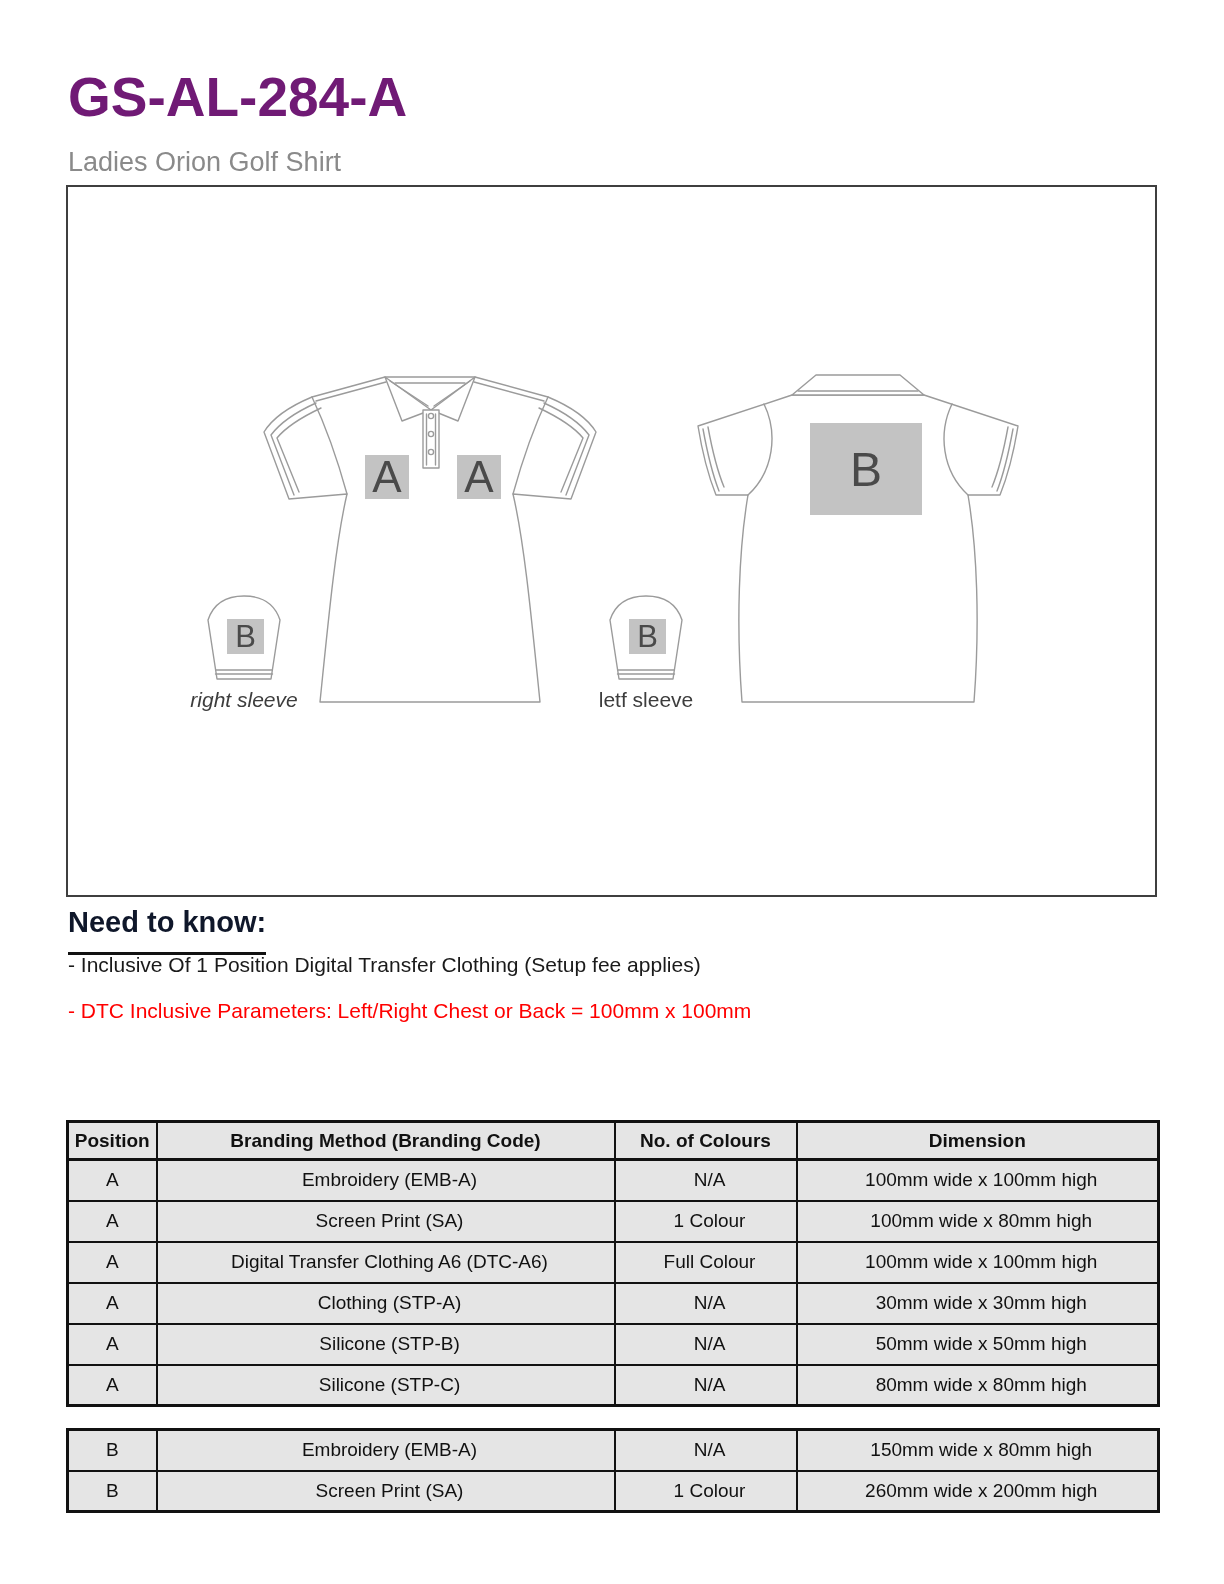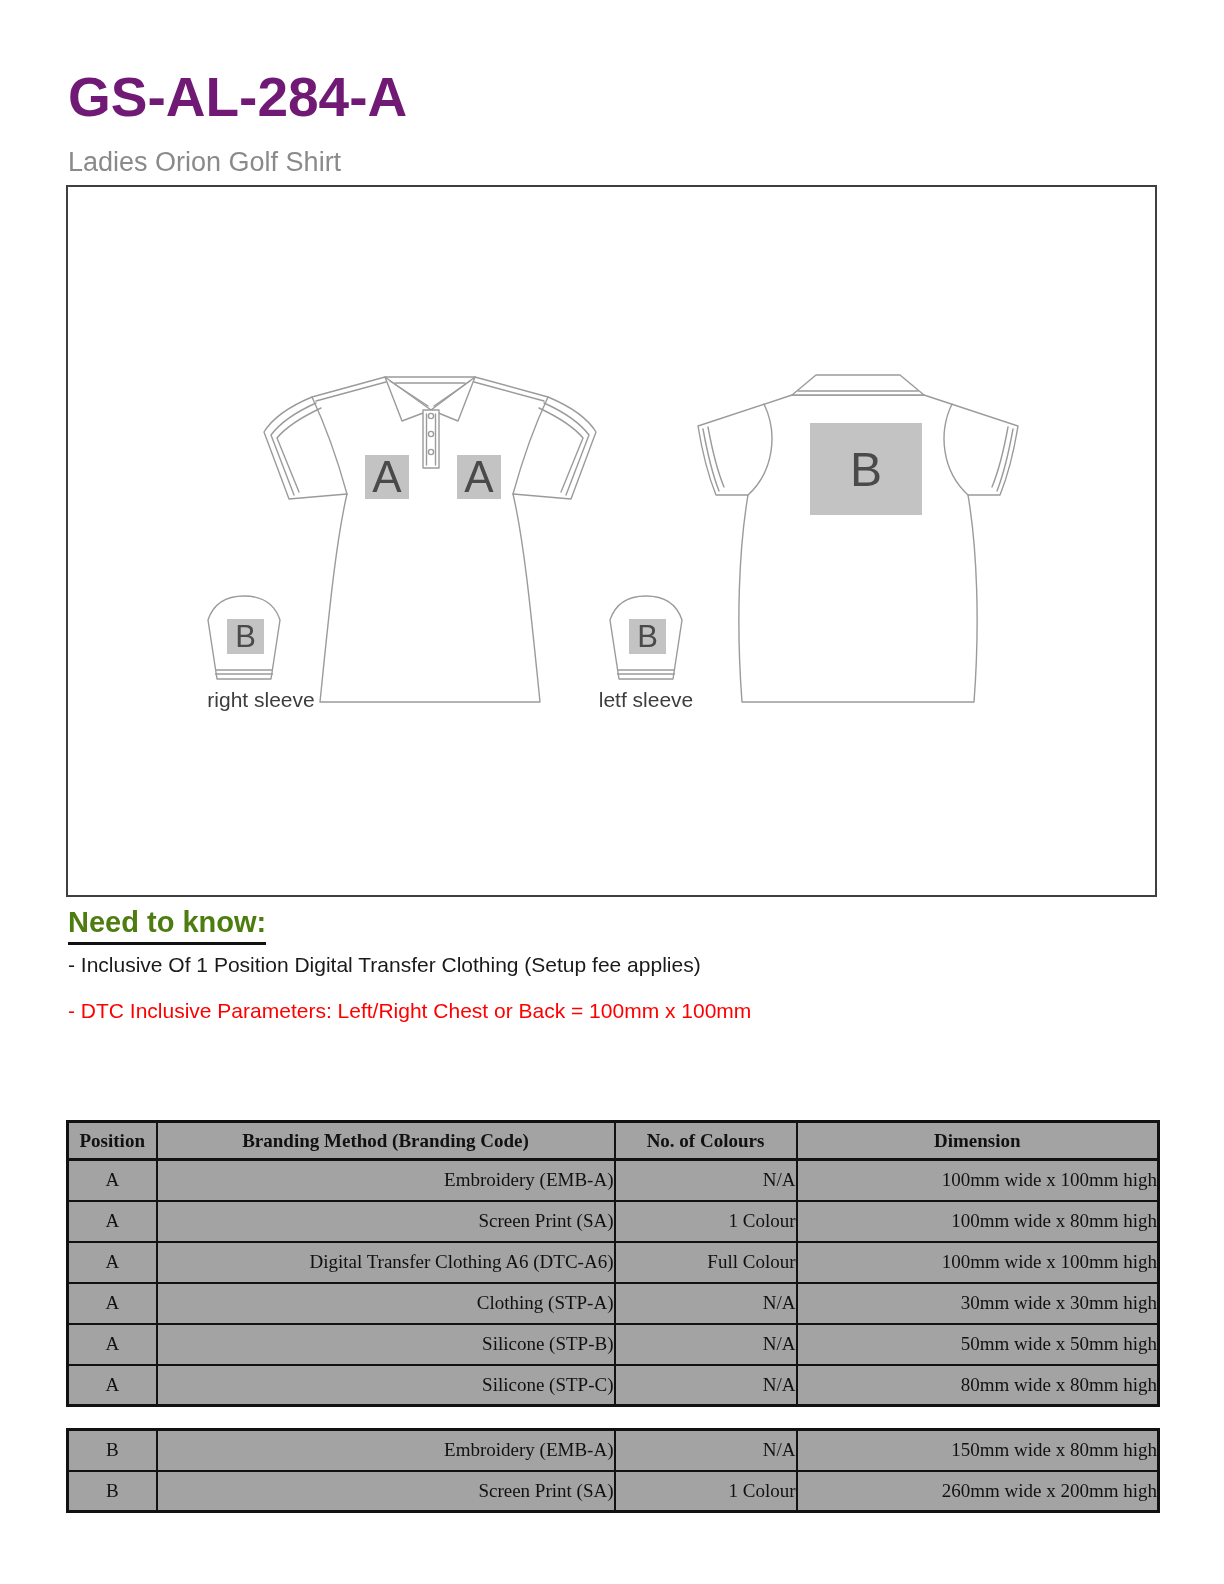--- a/index.html
+++ b/index.html
@@ -35,51 +35,51 @@
   .mk-a1 { left:297px; top:268px; width:44px; height:44px; font-size:44px; }
   .mk-a2 { left:389px; top:268px; width:44px; height:44px; font-size:44px; }
   .mk-b-back { left:742px; top:236px; width:112px; height:92px; font-size:48px; }
   .mk-b-sr { left:159px; top:432px; width:37px; height:35px; font-size:31px; }
   .mk-b-sl { left:561px; top:432px; width:37px; height:35px; font-size:31px; }
 
   .sleeve-label {
     position:absolute; top:501px; width:110px; text-align:center;
     font-size:21px; color:#3d3d3d;
   }
-  .lbl-r { left:138px; }
+  .lbl-r { left:121px;font-style:italic; }
   .lbl-l { left:523px; }
 
   
   .sec-heading {
-    position:absolute; left:68px; font-size:29px; font-weight:700; color:#4d7c0f;
-    border-bottom:3px solid #111; padding-bottom:3px; display:inline-block;
+    position:absolute; left:68px; font-size:29px; font-weight:700; color:#0f172a;
+    border-bottom:3px solid #111; padding-bottom:13px; display:inline-block;
   }
   .h-need { top:906px; }
   .h-brand { top:1058px; }
   .note { position:absolute; left:68px; font-size:21px; color:#1a1a1a; }
   .note-1 { top:953px; }
   .note-2 { top:999px; color:#ff0000; }
 
   
   .spec-table {
     position:absolute; left:66px; width:1091px;
     border-collapse:collapse; table-layout:fixed;
     font-size:19px; color:#111;
   }
   .tbl-a { top:1120px; }
   .tbl-b { top:1428px; }
   .spec-table col.c-pos { width:89px; }
   .spec-table col.c-method { width:458px; }
   .spec-table col.c-col { width:182px; }
   .spec-table col.c-dim { width:362px; }
   .spec-table th, .spec-table td {
-    border:2px solid #111; background:#a3a3a3; vertical-align:middle;font-family:Liberation Serif, serif;
+    border:2px solid #111; background:#e5e5e5; vertical-align:middle;
   }
   .spec-table th { height:38px; font-weight:700; text-align:center; border-bottom-width:3px; }
-  .spec-table td { height:41px; padding-left:8px; text-align:right; }
+  .spec-table td { height:41px; padding-left:8px; text-align:center; }
   .spec-table td.pos { text-align:center; padding-left:0; }
   .spec-table { border:3px solid #111; }
 </style>
 </head>
 <body>
 
 <div class="page">
 
   <div class="hdr">
     <div class="title">GS-AL-284-A</div>

